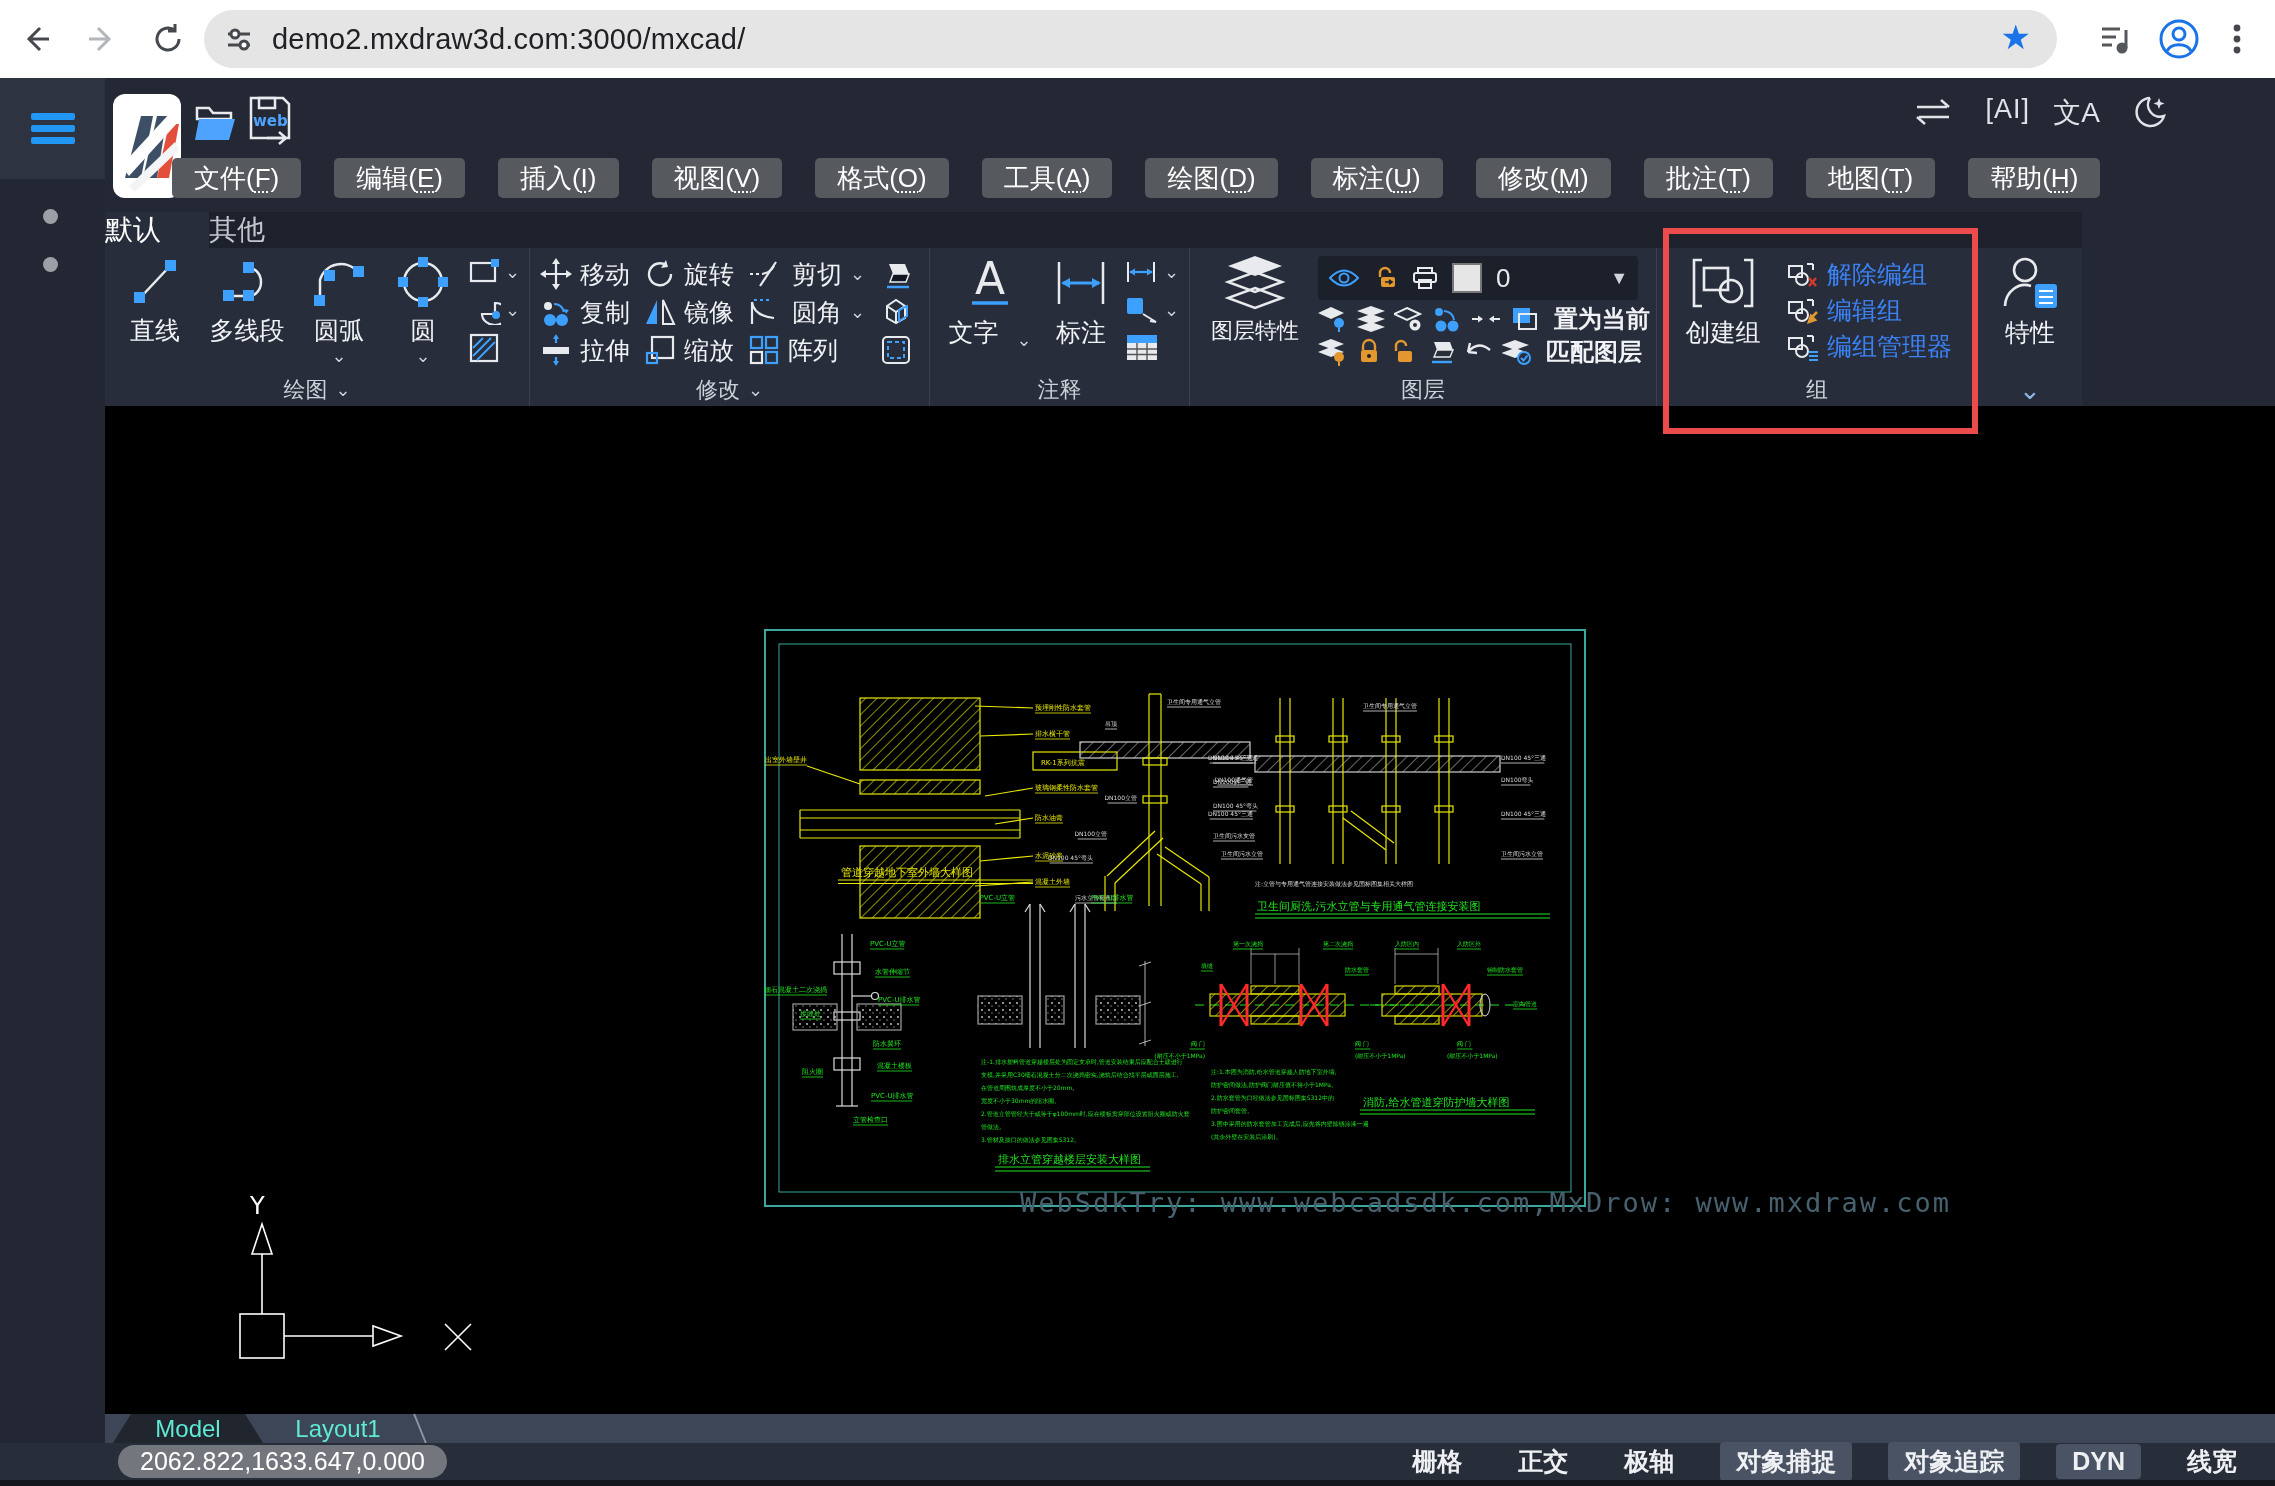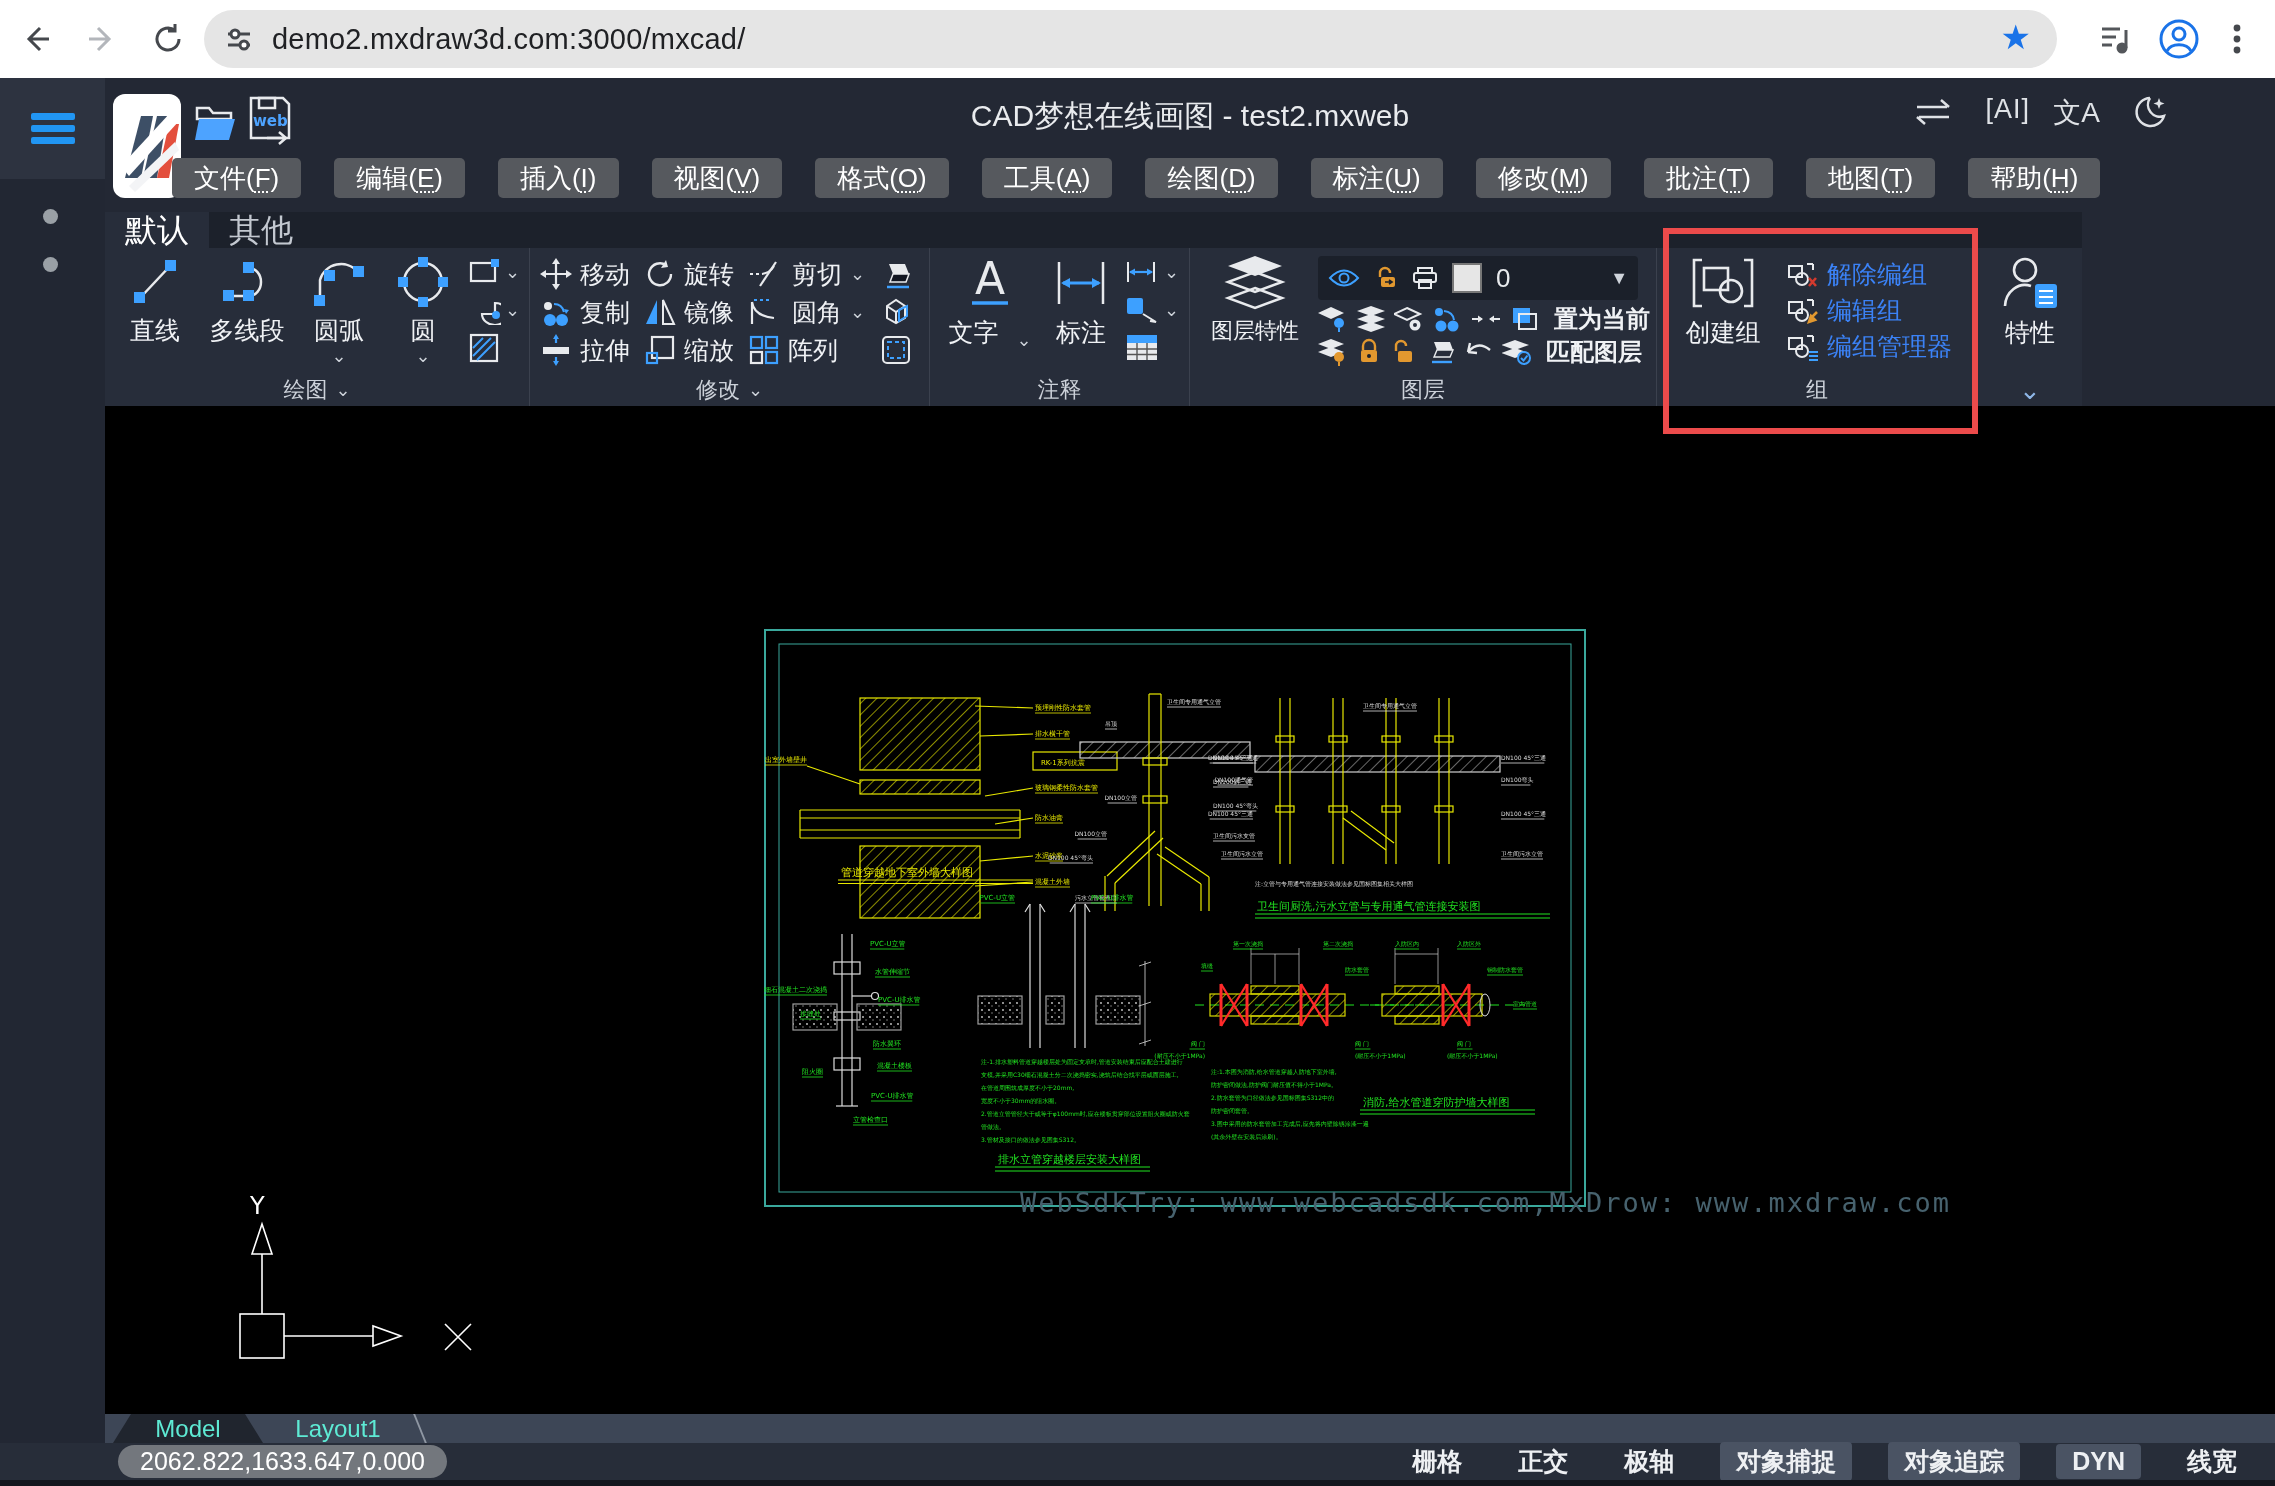--- a/index.html
+++ b/index.html
@@ -23,21 +23,21 @@
   .header{position:absolute;left:105px;top:78px;width:2170px;height:134px;background:#232834;}
   .logo{position:absolute;left:8px;top:16px;width:68px;height:104px;background:#fff;border-radius:12px;}
   .apptitle{position:absolute;left:0;top:18px;width:2170px;text-align:center;color:#e9ebee;font-size:30px;}
   .hdr-ic{position:absolute;top:16px;color:#dfe2e6;}
   .menu-row{position:absolute;left:67px;top:80px;display:flex;gap:33px;}
   .menu-btn{background:#56595e;color:#fff;border-radius:5px;font-size:26px;height:40px;
             padding:0 22px;display:flex;align-items:center;white-space:nowrap;}
   .menu-btn u{text-decoration:underline dotted 2px;text-underline-offset:5px;}
   
   .tabstrip{position:absolute;left:105px;top:212px;width:1977px;height:36px;background:#1c212b;display:flex;}
-  .rtab{width:104px;text-align:center;font-size:32px;line-height:36px;color:#c3c8d0;}
+  .rtab{width:104px;text-align:left;font-size:28px;line-height:36px;color:#c3c8d0;}
   .rtab.active{background:#272d3a;color:#fff;}
   .ribbon-rightfill{position:absolute;left:2082px;top:212px;width:193px;height:194px;background:#232834;}
   
   .ribbon{position:absolute;left:105px;top:248px;width:1977px;height:158px;background:#272d3a;display:flex;}
   .rsec{display:flex;flex-direction:column;border-right:1px solid #3b414e;box-sizing:border-box;}
   .rsec-body{flex:1;display:flex;}
   .rsec-foot{height:32px;display:flex;align-items:center;justify-content:center;gap:8px;
              color:#ccd1d9;font-size:22px;}
   .chev{color:#cfd4db;font-size:18px;line-height:1;}
   .rbtn{display:flex;flex-direction:column;align-items:center;width:92px;padding-top:6px;}
@@ -163,21 +163,20 @@
       </svg>
     </span>
     <span class="abs" style="left:142px;top:16px">
       <svg width="48" height="58" viewBox="0 0 48 58" fill="none" stroke="#e8eaed" stroke-width="2.5">
         <path d="M4 4 h32 l6 6 v34 h-38 Z"></path>
           <rect x="12" y="4" width="16" height="10"></rect>
         <text x="6" y="32" font-size="15" fill="#4da3ff" stroke="none" font-weight="bold">web</text>
         <path d="M20 44 h18 M32 38 l7 6 -7 6"></path>
       </svg>
     </span>
-    <div class="apptitle">CAD梦想在线画图 - test2.mxweb</div>
     <span class="hdr-ic" style="right:320px">
       <svg width="44" height="36" viewBox="0 0 44 36" fill="none" stroke="#dfe2e6" stroke-width="2.5">
         <path d="M6 13 h30 M30 6 l8 7"></path>
           <path d="M38 23 h-30 M14 30 l-8 -7"></path>
       </svg>
     </span>
     <span class="hdr-ic" style="right:245px;font-size:27px;letter-spacing:1px">[AI]</span>
     <span class="hdr-ic" style="right:175px;font-size:28px">文A</span>
     <span class="hdr-ic" style="right:105px">
       <svg width="40" height="38" viewBox="0 0 40 38" fill="none" stroke="#dfe2e6" stroke-width="2.5">

